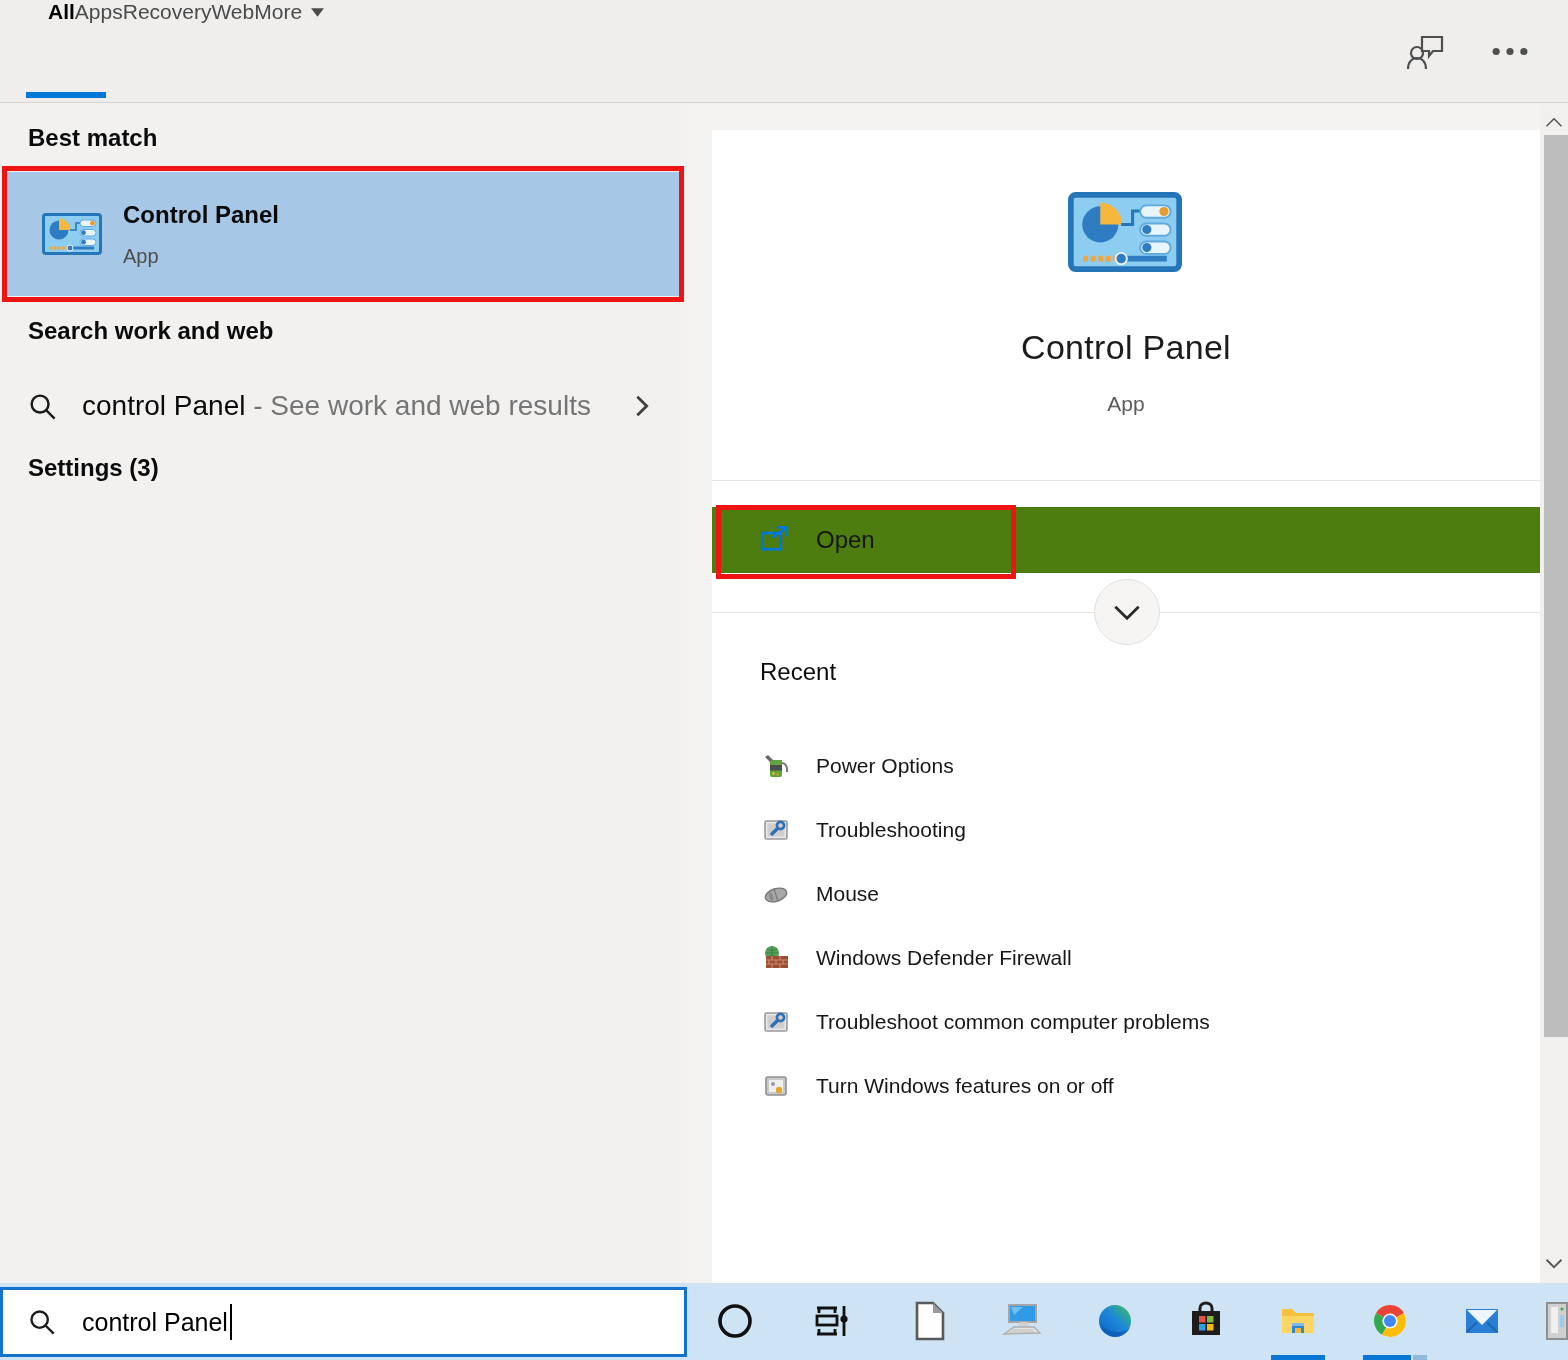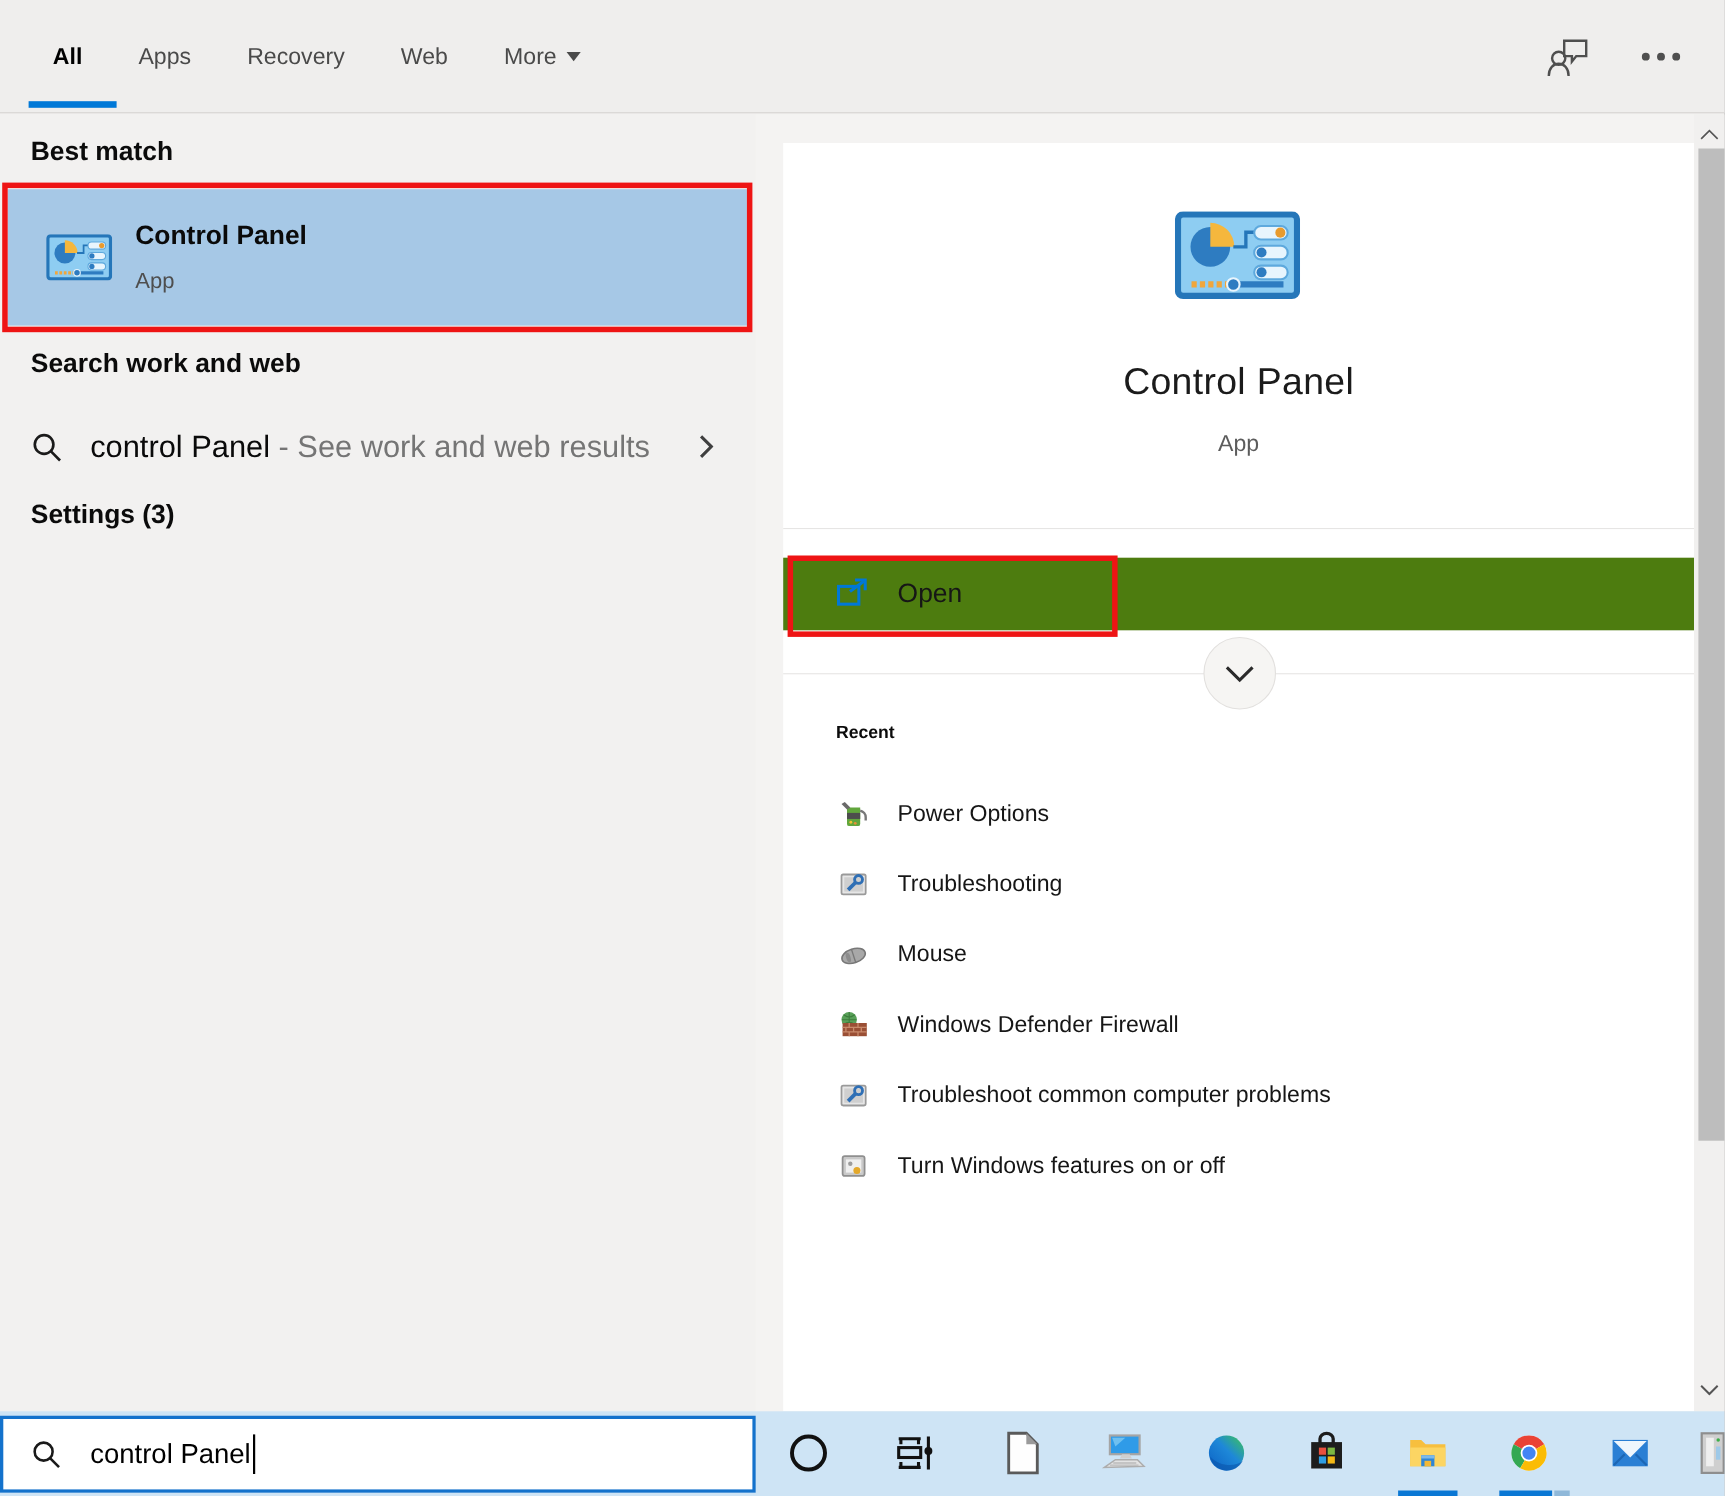--- a/index.html
+++ b/index.html
@@ -7,21 +7,21 @@
   #screen {
     position:relative; width:1568px; height:1360px; overflow:hidden;
     font-family:"Liberation Sans","DejaVu Sans",sans-serif;
     background:#f2f1f0;
   }
   svg.i { display:block; }
 
   
   .topbar { position:absolute; left:0; top:0; width:1568px; height:103px;
             background:#efeeed; border-bottom:1px solid #d6d4d2; }
-  .tabs { position:absolute; left:48px; top:0; height:103px; display:flex; gap:51px; align-items:center; }
+  .tabs { position:absolute; left:48px; top:0; height:103px; display:flex; align-items:flex-start; }
   .tab { font-size:21px; color:#4a4a4a; cursor:default; display:flex; align-items:center; gap:8px; }
   .tab.active { color:#000; font-weight:bold; }
   .tab-underline { position:absolute; left:26px; bottom:4px; width:80px; height:6px; background:#0078d7; }
   .topbar-icons { position:absolute; right:40px; top:0; height:103px; display:flex; align-items:center; gap:46px; color:#4f4f4f; }
 
   
   .left-panel { position:absolute; left:0; top:104px; width:687px; height:1179px; background:#f2f1f0; }
   .heading { position:absolute; left:28px; font-size:24px; font-weight:bold; color:#0b0b0b; }
   .bm-item { position:absolute; left:7px; top:68px; width:672px; height:124px; background:#a6c8e6;
              display:flex; align-items:center; }
@@ -46,22 +46,22 @@
   .hero-sub { position:absolute; top:262px; width:100%; font-size:21px; color:#5c5c5c; }
   .divider { position:absolute; left:0; width:828px; height:1px; background:#e6e5e4; }
   .open-row { position:absolute; left:0; top:377px; width:828px; height:66px; background:#4d7c0f;
               display:flex; align-items:center; }
   .open-row .open-ic { margin-left:48px; color:#0078d7; }
   .open-label { margin-left:26px; font-size:24px; color:#161616; }
   .redbox.open { left:716px; top:505px; width:300px; height:74px; }
   .expander { position:absolute; left:382px; top:449px; width:66px; height:66px; border-radius:50%;
               background:#f6f5f3; border:1px solid #e2e0de; display:flex; align-items:center; justify-content:center;
               color:#2b2b2b; z-index:2; }
-  .recent-h { position:absolute; left:48px; top:528px; font-size:16px; font-weight:bold; color:#0b0b0b; }
-  .recent-list { position:absolute; left:0; top:578px; width:828px; }
+  .recent-h { position:absolute; left:48px; top:528px; font-size:24px; font-weight:normal; color:#0b0b0b; }
+  .recent-list { position:absolute; left:0; top:604px; width:828px; }
   .recent-row { height:64px; display:flex; align-items:center; }
   .recent-row svg { margin-left:50px; }
   .recent-label { margin-left:26px; font-size:21px; color:#161616; }
 
   
   .scrollbar { position:absolute; left:1540px; top:104px; width:28px; height:1179px; background:#f1f0ef; }
   .sb-thumb { position:absolute; left:4px; top:31px; width:24px; height:902px; background:#bdbdbd; }
   .sb-arrow { position:absolute; left:0; width:28px; height:28px; display:flex; align-items:center; justify-content:center; color:#555; }
   .sb-arrow.up { top:4px; } .sb-arrow.down { bottom:6px; }
 

